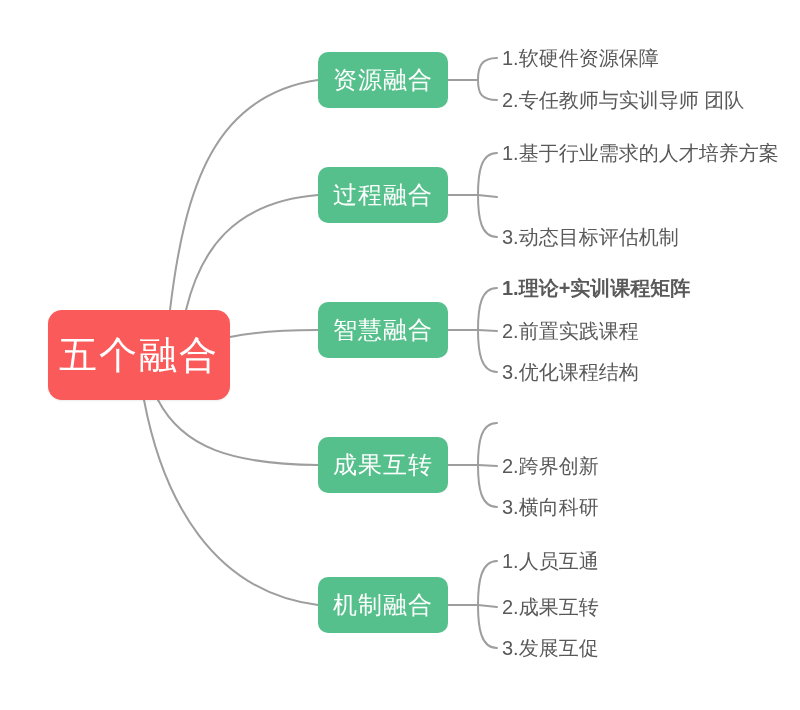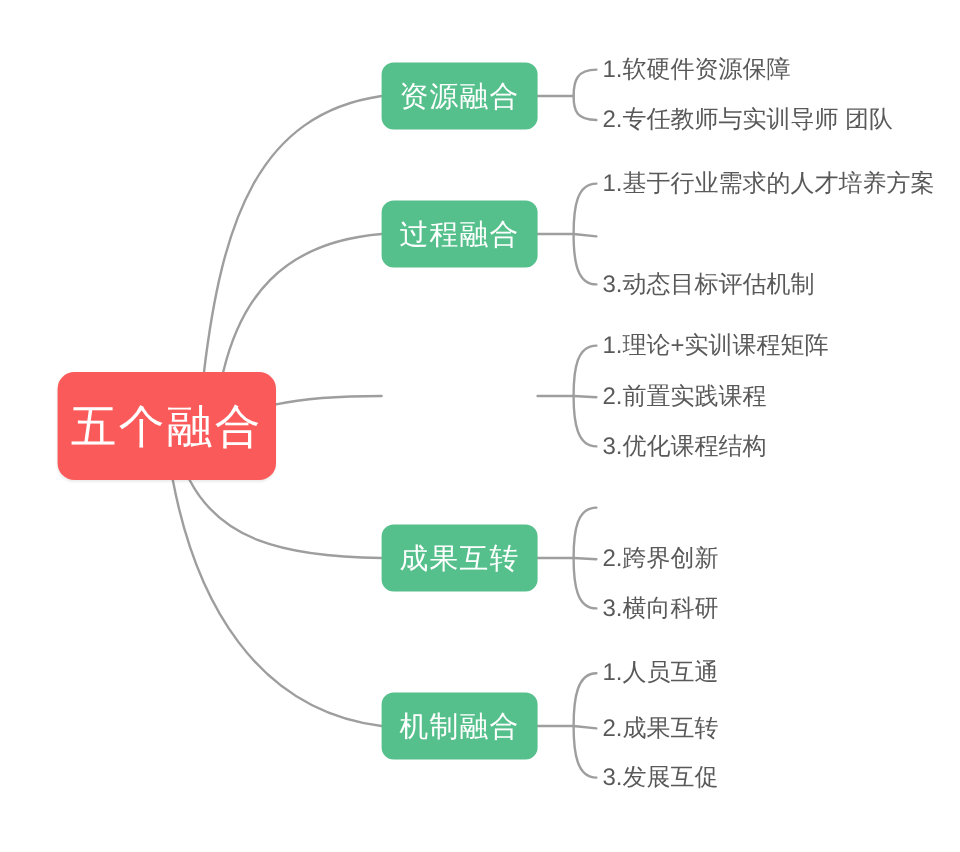--- a/index.html
+++ b/index.html
@@ -81,30 +81,31 @@
     <path d="M448,605 L478,605"></path>
     <path d="M478,605 C478,582 481,561 497,561"></path>
     <path d="M478,605 L497,607"></path>
     <path d="M478,605 C478,628 481,648 497,648"></path>
   </svg>
 
   <div class="node root">五个融合</div>
 
   <div class="node branch b0">资源融合</div>
   <div class="node branch b1">过程融合</div>
+  <div class="node branch b2">智慧融合</div>
   <div class="node branch b3">成果互转</div>
   <div class="node branch b4">机制融合</div>
 
   <div class="leaf" style="top:47px;">1.软硬件资源保障</div>
   <div class="leaf" style="top:89px;">2.专任教师与实训导师 团队</div>
 
   <div class="leaf" style="top:142px;">1.基于行业需求的人才培养方案</div>
   <div class="leaf" style="top:226px;">3.动态目标评估机制</div>
 
-  <div class="leaf" style="top:277px;">1.理论+实训课程矩阵</div>
+  <div class="leaf" style="top:277px;font-weight:bold;">1.理论+实训课程矩阵</div>
   <div class="leaf" style="top:320px;">2.前置实践课程</div>
   <div class="leaf" style="top:361px;">3.优化课程结构</div>
 
   <div class="leaf" style="top:455px;">2.跨界创新</div>
   <div class="leaf" style="top:496px;">3.横向科研</div>
 
   <div class="leaf" style="top:550px;">1.人员互通</div>
   <div class="leaf" style="top:596px;">2.成果互转</div>
   <div class="leaf" style="top:637px;">3.发展互促</div>
 

